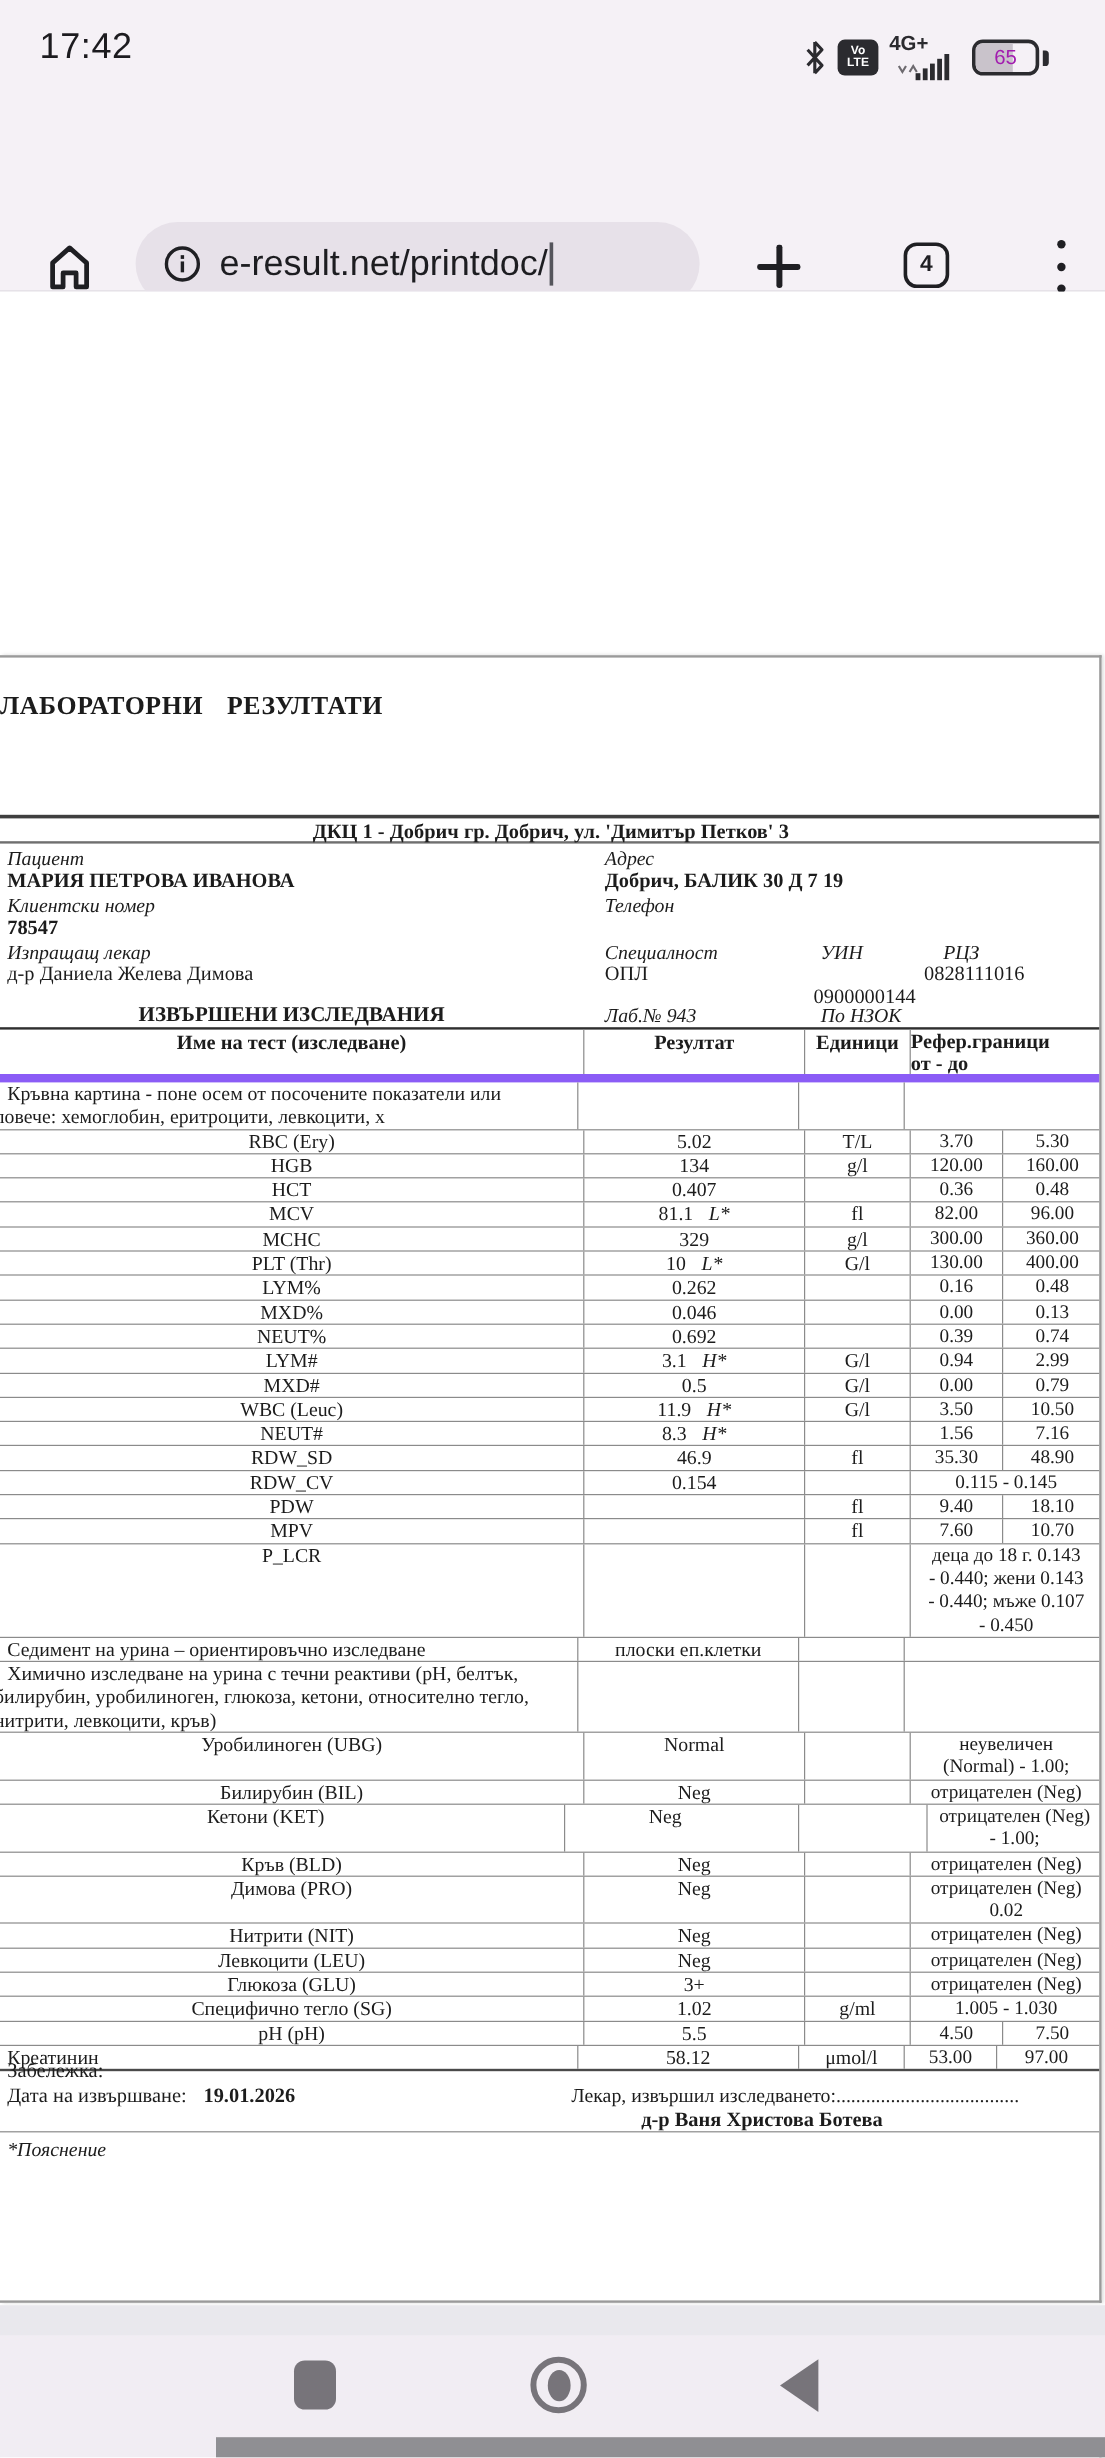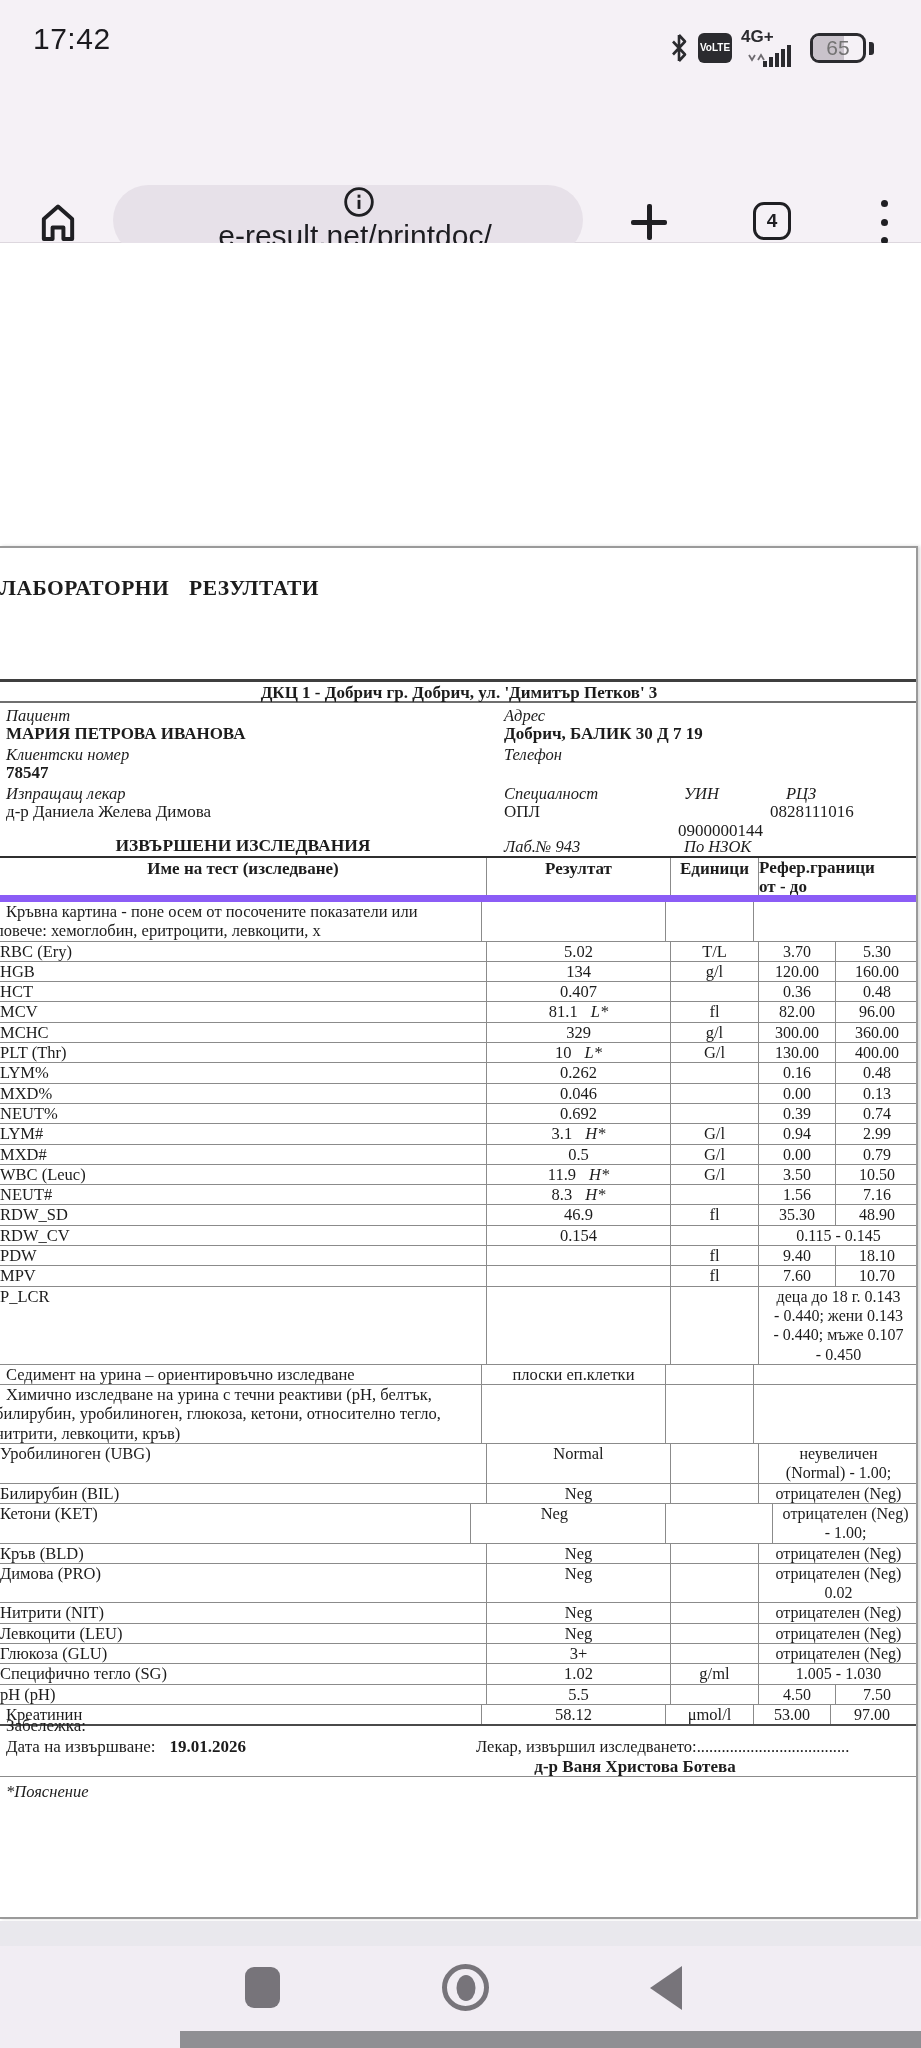--- a/index.html
+++ b/index.html
@@ -7,36 +7,36 @@
     width:921px;height:2048px;position:relative;overflow:hidden;
     background:#ffffff;font-family:"Liberation Sans",sans-serif;
     -webkit-font-smoothing:antialiased;
   }
   
   .statusbar{position:absolute;top:0;left:0;width:921px;height:80px;background:#f5f1f6;}
   .clock{position:absolute;left:33px;top:22px;font-size:30px;color:#1c1b1f;letter-spacing:0.5px;}
   .sticons{position:absolute;right:47px;top:30px;display:flex;align-items:center;gap:9px;height:36px;}
   .bt-icon svg{display:block;}
   .volte{width:34px;height:30px;background:#2b2b2f;border-radius:6px;color:#fff;
-    display:flex;align-items:center;justify-content:center;
+    display:flex;flex-direction:column;align-items:center;justify-content:center;
     font-size:10px;font-weight:bold;line-height:10px;}
   .sig{position:relative;width:60px;height:38px;}
   .sig .g4{position:absolute;left:0;top:-2px;font-size:17px;font-weight:bold;color:#2b2b2f;}
   .sig svg{position:absolute;left:6px;bottom:0;}
   .batt{position:relative;width:56px;height:30px;border:3px solid #2b2b2f;border-radius:9px;
     box-sizing:border-box;background:#f5f1f6;overflow:hidden;}
   .batt .fill{position:absolute;left:0;top:0;bottom:0;width:62%;background:#c9c3cb;}
   .batt .lvl{position:absolute;inset:0;display:flex;align-items:center;justify-content:center;
-    font-size:21px;color:#737373;}
+    font-size:17px;color:#a21caf;}
   .batt-nub{width:5px;height:13px;background:#2b2b2f;border-radius:0 3px 3px 0;margin-left:-6px;}
   .toolbar{position:absolute;top:80px;left:0;width:921px;height:163px;background:#f5f1f6;
     border-bottom:1px solid #ddd7de;box-sizing:border-box;}
   .home-btn{position:absolute;left:33px;top:117px;width:50px;height:50px;}
   .urlpill{position:absolute;left:113px;top:105px;width:470px;height:70px;border-radius:35px;
-    background:#e7e1e9;display:flex;align-items:center;flex-direction:column;}
+    background:#e7e1e9;display:flex;align-items:center;}
   .info-ic{margin-left:22px;flex:0 0 auto;display:flex;}
   .urltext{margin-left:14px;font-size:30px;color:#1d1d21;white-space:nowrap;}
   .caret{width:3px;height:36px;background:#55555c;margin-left:2px;}
   .plus-btn{position:absolute;left:631px;top:124px;width:36px;height:36px;}
   .plus-btn::before,.plus-btn::after{content:"";position:absolute;background:#1f1f23;border-radius:2px;}
   .plus-btn::before{left:0;top:15.5px;width:36px;height:5px;}
   .plus-btn::after{left:15.5px;top:0;width:5px;height:36px;}
   .tabs-btn{position:absolute;left:753px;top:122px;width:38px;height:38px;border:3.4px solid #1f1f23;
     border-radius:11px;box-sizing:border-box;display:flex;align-items:center;justify-content:center;
     font-size:19px;font-weight:bold;color:#1f1f23;}
@@ -72,21 +72,21 @@
   .h-res{width:184px;border-left:1px solid #8b8b8b;}
   .h-unit{width:88px;border-left:1px solid #8b8b8b;}
   .h-ref{width:160px;border-left:1px solid #8b8b8b;flex-direction:column;align-items:center;
     line-height:19px;}
   .tbody{position:absolute;top:347px;left:0;width:918px;border-top:7px solid #8b5cf6;}
   .trow{display:flex;box-sizing:border-box;border-bottom:1px solid #8b8b8b;
     font-size:16.5px;line-height:19.3px;}
   .trow:last-child{border-bottom:2px solid #4a4a4a;}
   .c{box-sizing:border-box;}
   .c-name{width:486px;white-space:pre-line;}
-  .c-name.ind{}
+  .c-name.ind{text-align:center;}
   .c-name.sect{margin-left:-5px;text-indent:11px;}
   .c-res{width:184px;border-left:1px solid #8b8b8b;text-align:center;}
   .c-res .flag{font-style:italic;margin-left:13px;}
   .c-unit{width:88px;border-left:1px solid #8b8b8b;text-align:center;}
   .c-ref{width:160px;border-left:1px solid #8b8b8b;display:flex;font-size:16px;}
   .c-ref .lo{width:76px;text-align:center;}
   .c-ref .hi{flex:1;border-left:1px solid #8b8b8b;text-align:center;}
   .c-ref .spanref{width:100%;text-align:center;white-space:pre-line;}
   
   .f-note{position:absolute;top:1168px;left:6px;font-size:17px;}

